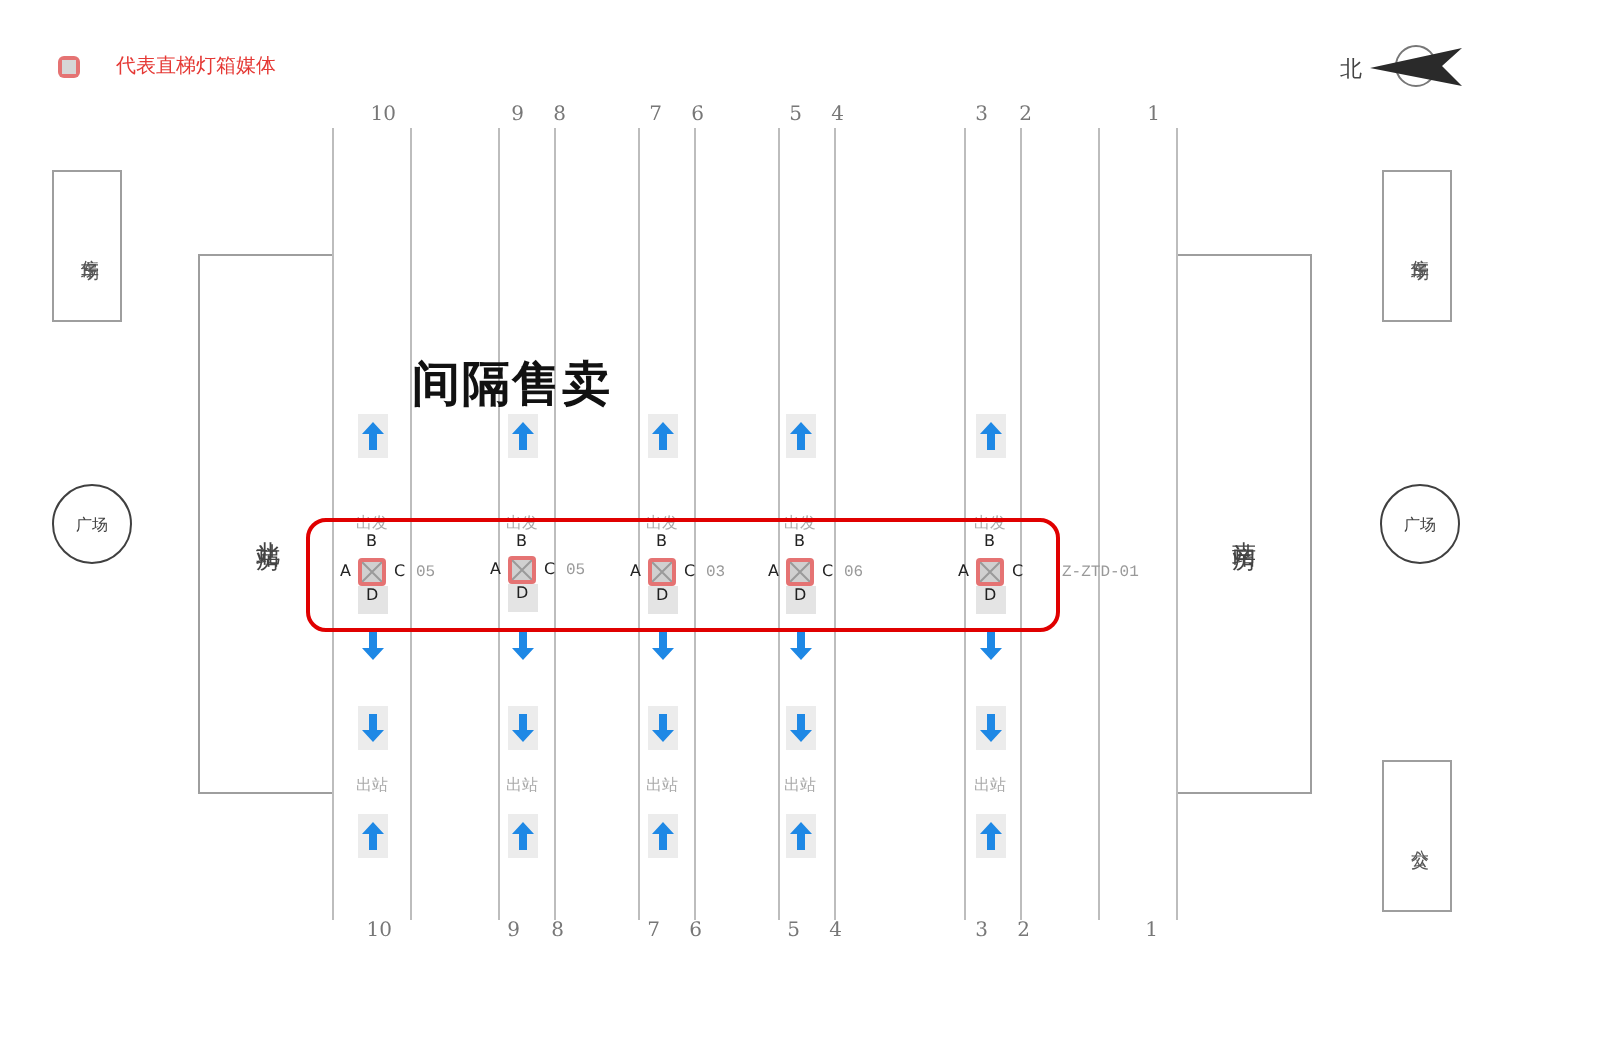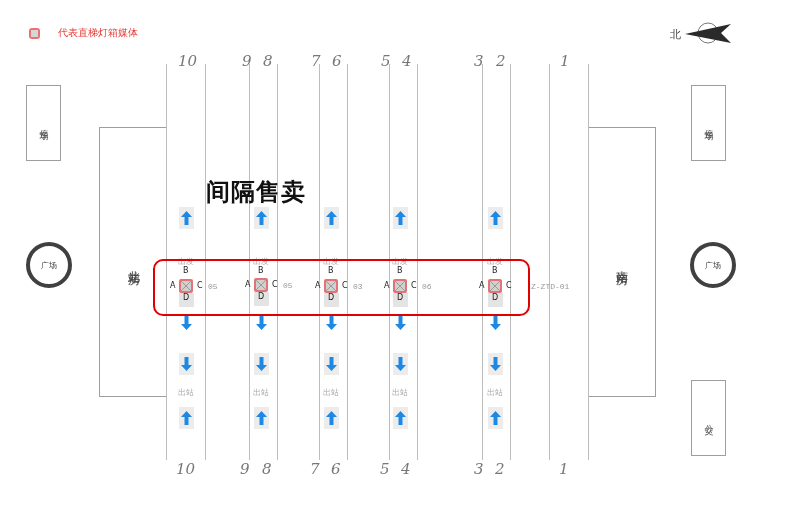--- a/index.html
+++ b/index.html
@@ -4,25 +4,25 @@
 <style>
   html,body{margin:0;padding:0;background:#fff;}
   body{width:800px;height:528px;position:relative;overflow:hidden;font-family:"DejaVu Sans",sans-serif;}
   .abs{position:absolute;}
   .legend-icon{left:29px;top:28px;width:11px;height:11px;border-radius:3px;background:#e57373;}
   .legend-icon::after{content:"";position:absolute;left:2px;top:2px;width:7px;height:7px;background:#d6d6d6;}
   .legend-text{left:58px;top:26px;font-size:10px;color:#e53935;}
   .north-label{left:670px;top:27px;font-size:11px;color:#444;}
   .north-arrow{left:683px;top:18px;width:56px;height:30px;}
   .track{width:0;border-left:1.5px solid #bdbdbd;top:64px;height:396px;}
-  .track-num{font-family:"DejaVu Serif",serif;font-size:15px;color:#777;width:20px;text-align:left;font-style:italic;}
+  .track-num{font-family:"DejaVu Serif",serif;font-size:10px;color:#777;width:20px;text-align:right;}
   .box{border:1px solid #9e9e9e;background:#fff;display:flex;align-items:center;justify-content:center;}
   .vtext{writing-mode:vertical-rl;text-orientation:upright;font-size:9px;color:#555;letter-spacing:1px;}
   .vtext-big{writing-mode:vertical-rl;text-orientation:upright;font-size:12px;color:#444;letter-spacing:1px;}
-  .circle{border:4px solid #404040;border-radius:50%;display:flex;align-items:center;justify-content:center;font-size:8px;color:#444;}
+  .circle{border:1px solid #404040;border-radius:50%;display:flex;align-items:center;justify-content:center;font-size:8px;color:#444;}
   .title{left:206px;top:176px;font-family:"DejaVu Serif",serif;font-size:24px;font-weight:bold;color:#111;letter-spacing:1px;}
   .highlight{left:153px;top:259px;width:373px;height:53px;border:2.5px solid #e00000;border-radius:10px;}
   .arrow-tile{width:15px;height:22px;background:#ececec;display:flex;align-items:center;justify-content:center;}
   .arrow-tile svg{width:11px;height:14px;}
   .exit-label{font-family:"DejaVu Serif",serif;font-size:8px;color:#aaa;width:24px;text-align:center;}
   .media{width:16px;height:16px;}
   .media .sq{position:absolute;left:1px;top:1px;width:14px;height:14px;border-radius:2px;background:#e57373;}
   .media .in{position:absolute;left:3px;top:3px;width:10px;height:10px;background:#d0d0d0;}
   .media svg{position:absolute;left:3px;top:3px;width:10px;height:10px;}
   .lbl{font-size:8px;color:#222;}

